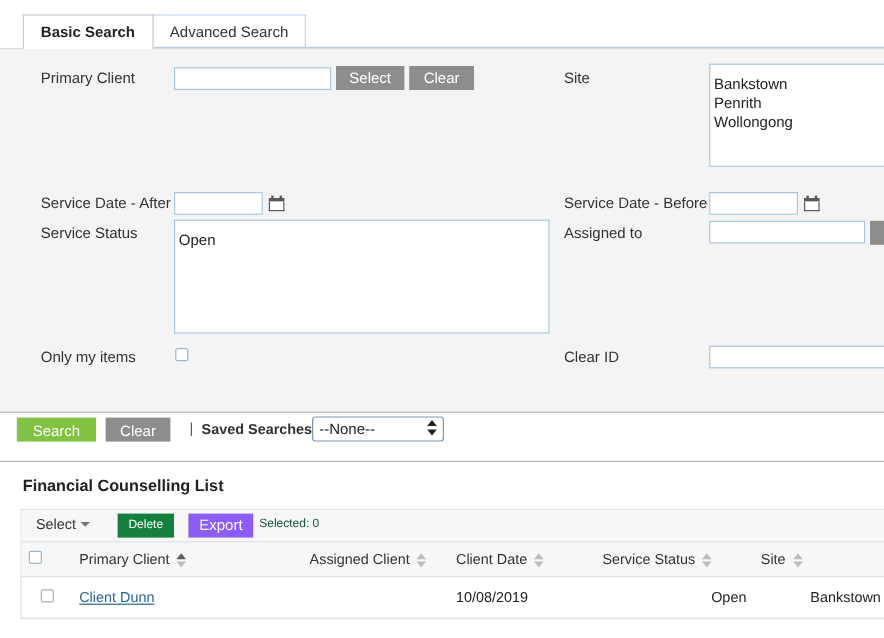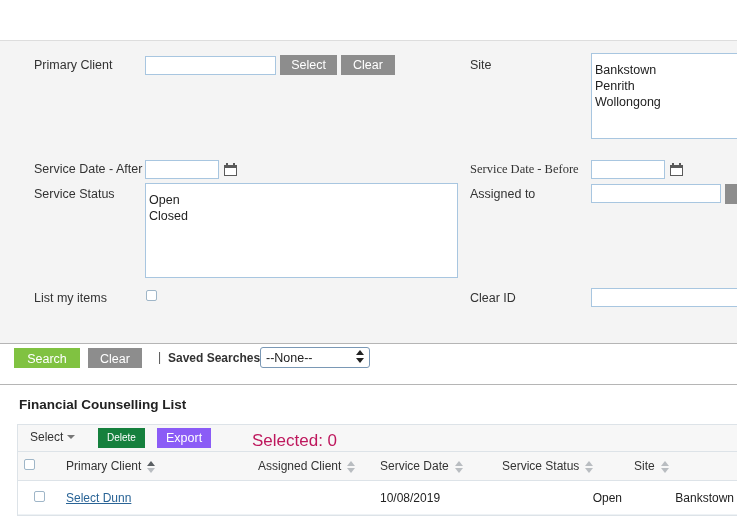--- a/index.html
+++ b/index.html
@@ -97,21 +97,21 @@
   
   .list-title{position:absolute;left:19px;top:397px;font-size:13.5px;font-weight:bold;color:#222;}
   .tbl-wrap{position:absolute;left:17px;top:424px;width:720px;box-sizing:border-box;
             border:1px solid #dde3e8;border-right:none;background:#ffffff;}
   .tbl-toolbar{height:26px;background:#f7f7f7;border-bottom:1px solid #dde3e8;position:relative;}
   .sel-drop{position:absolute;left:12px;top:5px;font-size:12px;color:#333;cursor:pointer;}
   .sel-caret{display:inline-block;margin-left:4px;vertical-align:2px;width:0;height:0;
              border-left:4px solid transparent;border-right:4px solid transparent;border-top:4px solid #777;}
   .btn-del{position:absolute;left:80px;top:3px;height:20px;line-height:20px;padding:0 9px;background:#15803d;color:#fff;border:none;font-size:10px;font-family:"Liberation Sans", sans-serif;cursor:pointer;}
   .btn-exp{position:absolute;left:139px;top:3px;height:20px;line-height:20px;padding:0 9px;background:#8b5cf6;color:#fff;border:none;font-size:12.5px;font-family:"Liberation Sans", sans-serif;cursor:pointer;}
-  .selected-cnt{position:absolute;left:198px;top:6px;font-size:17px;color:#be185d;margin-left:36px;}
+  .selected-cnt{position:absolute;left:198px;top:6px;font-size:10px;color:#14532d;}
 
   table.grid{width:100%;border-collapse:collapse;table-layout:fixed;}
   table.grid th{
     height:28px;background:#f7f7f7;border-bottom:1px solid #dde3e8;
     font-size:12px;font-weight:normal;color:#333;padding:0 6px;white-space:nowrap;
     text-align:left;cursor:pointer;
   }
   table.grid td{
     height:33px;border-bottom:1px solid #eef2f5;
     font-size:12px;color:#222;padding:0 6px;white-space:nowrap;vertical-align:middle;
@@ -129,20 +129,27 @@
   .sorticon .b{position:absolute;left:0;top:8px;width:0;height:0;border-left:4.5px solid transparent;border-right:4.5px solid transparent;border-top:5px solid #b9bdc1;}
   .sorticon.asc .a{border-bottom-color:#5a5f63;}
   .rowchk{width:11px;height:11px;box-sizing:border-box;border:1px solid #9fb6c8;background:#fff;border-radius:2px;-webkit-appearance:none;appearance:none;margin:0;cursor:pointer;}
   a.client{color:#2a6496;text-decoration:underline;font-size:12px;cursor:pointer;}
 </style>
 </head>
 <body>
 
 <div class="page">
 
+  <div class="tabbar">
+    <div class="tabs">
+      <div class="tab active">Basic Search</div>
+      <div class="tab">Advanced Search</div>
+    </div>
+    <div class="tab-underline"></div>
+  </div>
 
   <div class="panel">
 
     <div class="field-label" style="left:34px;top:17px;">Primary Client</div>
     <input class="txt" style="left: 145px; top: 15px; width: 131px;" value="">
     <button class="btn-gray" style="left:280px;top:14px;width:57px;">Select</button>
     <button class="btn-gray" style="left:341px;top:14px;width:54px;">Clear</button>
 
     <div class="field-label" style="left:470px;top:17px;">Site</div>
     <div class="listbox" style="left:591px;top:12px;width:160px;height:86px;">
@@ -154,41 +161,40 @@
 
     <div class="field-label" style="left:34px;top:121px;">Service Date - After</div>
     <input class="txt" style="left: 145px; top: 119px; width: 74px;" value="">
     <div class="cal" style="left:224px;top:122px;">
       <div class="p1"></div>
         <div class="p2"></div>
         <div class="top"></div>
         <div class="body"></div>
     </div>
 
-    <div class="field-label" style="left:470px;top:121px;font-family:Liberation Serif, serif;">Service Date - Before</div>
+    <div class="field-label" style="left:470px;top:121px;">Service Date - Before</div>
     <input class="txt" style="left: 591px; top: 119px; width: 74px;" value="">
     <div class="cal" style="left:670px;top:122px;">
       <div class="p1"></div>
         <div class="p2"></div>
         <div class="top"></div>
         <div class="body"></div>
     </div>
 
     <div class="field-label" style="left:34px;top:146px;">Service Status</div>
     <div class="listbox" style="left:145px;top:142px;width:313px;height:95px;">
       <div class="optpad"></div>
       <div class="opt">Open</div>
-      <div class="opt">Closed</div>
     </div>
 
     <div class="field-label" style="left:470px;top:146px;">Assigned to</div>
     <input class="txt" style="left: 591px; top: 143px; width: 130px;" value="">
     <button class="btn-gray" style="left:725px;top:143px;width:40px;"></button>
 
-    <div class="field-label" style="left:34px;top:250px;">List my items</div>
+    <div class="field-label" style="left:34px;top:250px;">Only my items</div>
     <input type="checkbox" class="chk" style="left: 146px; top: 249px;">
 
     <div class="field-label" style="left:470px;top:250px;">Clear ID</div>
     <input class="txt" style="left: 591px; top: 247px; width: 160px;" value="">
   </div>
 
   <div class="actionbar"></div>
   <button class="btn-search">Search</button>
   <button class="btn-clear2">Clear</button>
   <div class="pipe">|</div>
@@ -233,21 +239,21 @@
             <span class="hdr-in">
               <span>Assigned Client</span>
               <span class="sorticon">
                 <span class="a"></span>
                   <span class="b"></span>
               </span>
             </span>
           </th>
           <th class="c-sd">
             <span class="hdr-in">
-              <span>Service Date</span>
+              <span>Client Date</span>
               <span class="sorticon">
                 <span class="a"></span>
                   <span class="b"></span>
               </span>
             </span>
           </th>
           <th class="c-ss">
             <span class="hdr-in">
               <span>Service Status</span>
               <span class="sorticon">
@@ -266,21 +272,21 @@
             </span>
           </th>
         </tr>
       </thead>
       <tbody>
         <tr>
           <td class="c-chk">
             <input type="checkbox" class="rowchk" style="">
           </td>
           <td class="c-pc">
-            <a class="client">Select Dunn</a>
+            <a class="client">Client Dunn</a>
           </td>
           <td class="c-sc"></td>
           <td class="c-sd">10/08/2019</td>
           <td class="c-ss">Open</td>
           <td class="c-si">Bankstown</td>
         </tr>
       </tbody>
     </table>
   </div>
 

